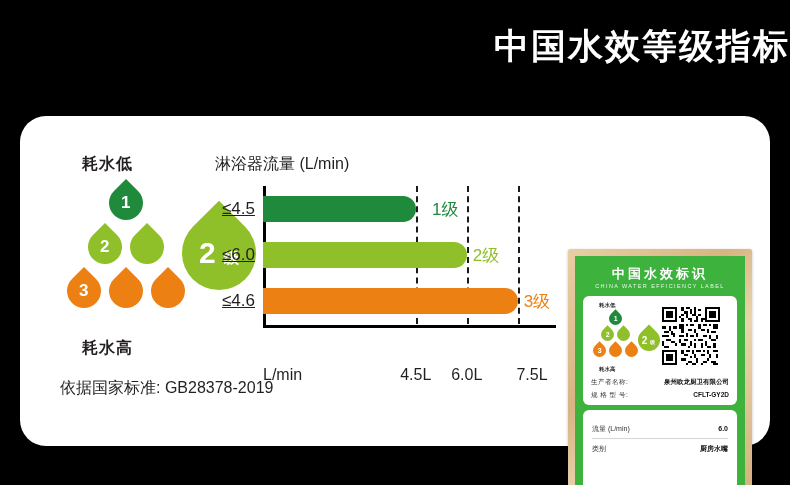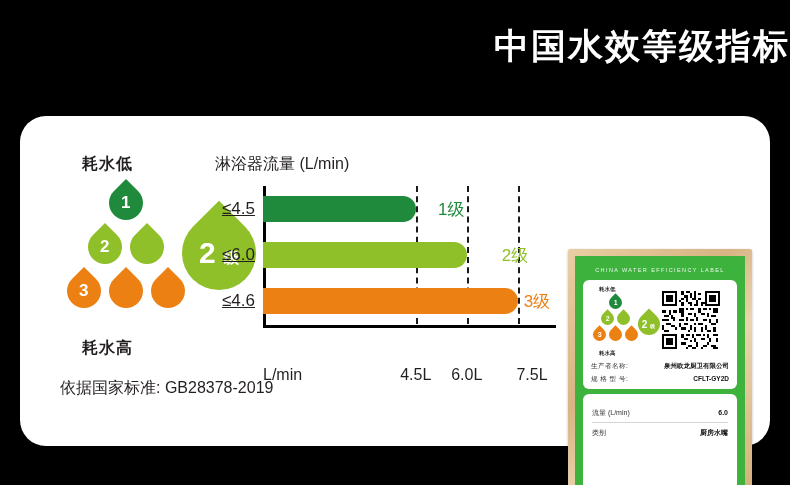--- a/index.html
+++ b/index.html
@@ -237,43 +237,44 @@
       <div class="axis-x"></div>
 
       <div class="plot">
 
         <div class="gridline" id="grid0" style="left: 152.791px;"></div>
         <div class="gridline" id="grid1" style="left: 203.721px;"></div>
         <div class="gridline" id="grid2" style="left: 254.651px;"></div>
 
         <div class="bar" id="bar0" style="width: 152.791px; left: 0px; top: 10px; background: rgb(31, 138, 59);"></div>
         <div class="ytick" id="ytick0" style="top: 23px;">≤4.5</div>
-        <div class="bar-label" id="blabel0" style="left: 175px; top: 12px; color: rgb(31, 138, 59);">1级</div>
+        <div class="bar-label" id="blabel0" style="left: 169px; top: 12px; color: rgb(31, 138, 59);">1级</div>
 
         <div class="bar" id="bar1" style="width: 203.721px; left: 0px; top: 56px; background: rgb(143, 191, 41);"></div>
         <div class="ytick" id="ytick1" style="top: 69px;">≤6.0</div>
-        <div class="bar-label" id="blabel1" style="left: 209.721px; top: 58px; color: rgb(143, 191, 41); margin-left: 29px;">2级</div>
+        <div class="bar-label" id="blabel1" style="left: 209.721px; top: 58px; color: rgb(143, 191, 41);">2级</div>
 
         <div class="bar" id="bar2" style="width: 254.651px; left: 0px; top: 102px; background: rgb(236, 128, 19);"></div>
         <div class="ytick" id="ytick2" style="top: 115px;">≤4.6</div>
         <div class="bar-label" id="blabel2" style="left: 260.651px; top: 104px; color: rgb(236, 128, 19);">3级</div>
 
         <div class="xtick-unit">L/min</div>
         <div class="xtick" id="xtick0" style="left: 152.791px;">4.5L</div>
         <div class="xtick" id="xtick1" style="left: 203.721px;">6.0L</div>
         <div class="xtick" id="xtick2" style="left: 269px;">7.5L</div>
       </div>
     </div>
 
     <div class="standard-note">依据国家标准: GB28378-2019</div>
 
     <div class="wlabel">
       <div class="wlabel-inner">
 
         <div class="wl-head">
+          <div class="wl-head-cn">中国水效标识</div>
           <div class="wl-head-en">CHINA WATER EFFICIENCY LABEL</div>
         </div>
 
         <div class="wl-panel">
           <div class="wl-top">
             <div class="wl-mini">
               <div class="wl-mini-lbl low">耗水低</div>
               <div class="drop td md c-dark m-r1a">
                 <span>1</span>
               </div>

